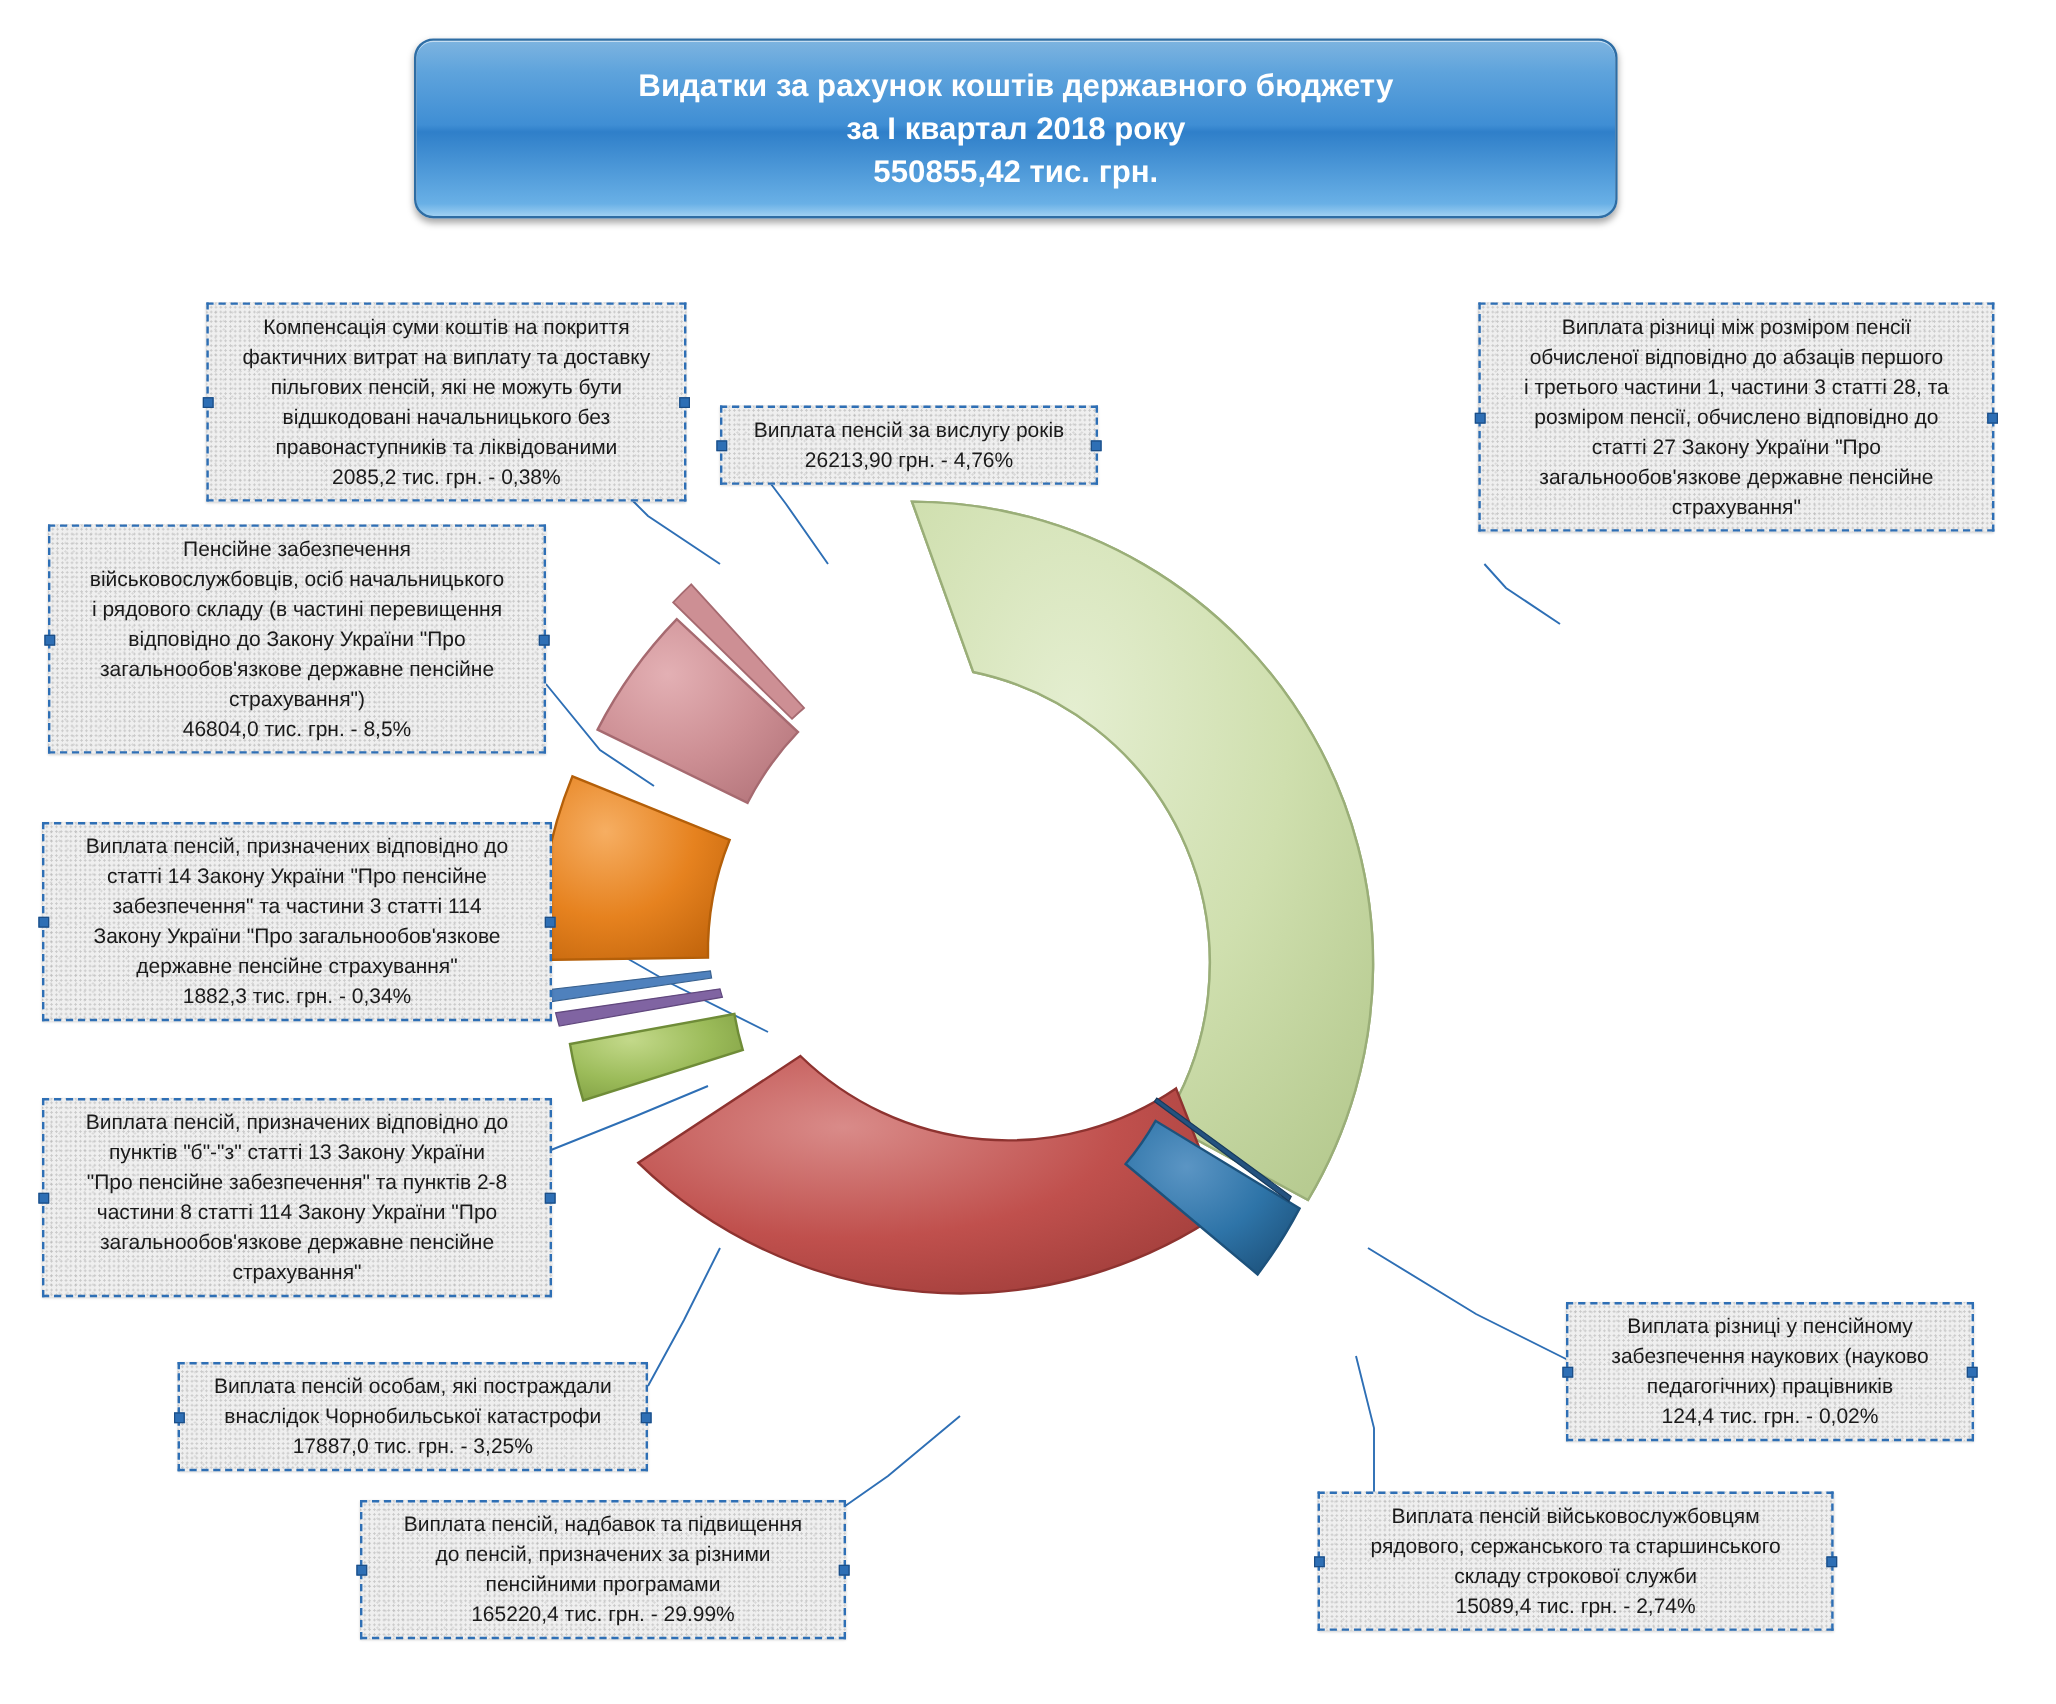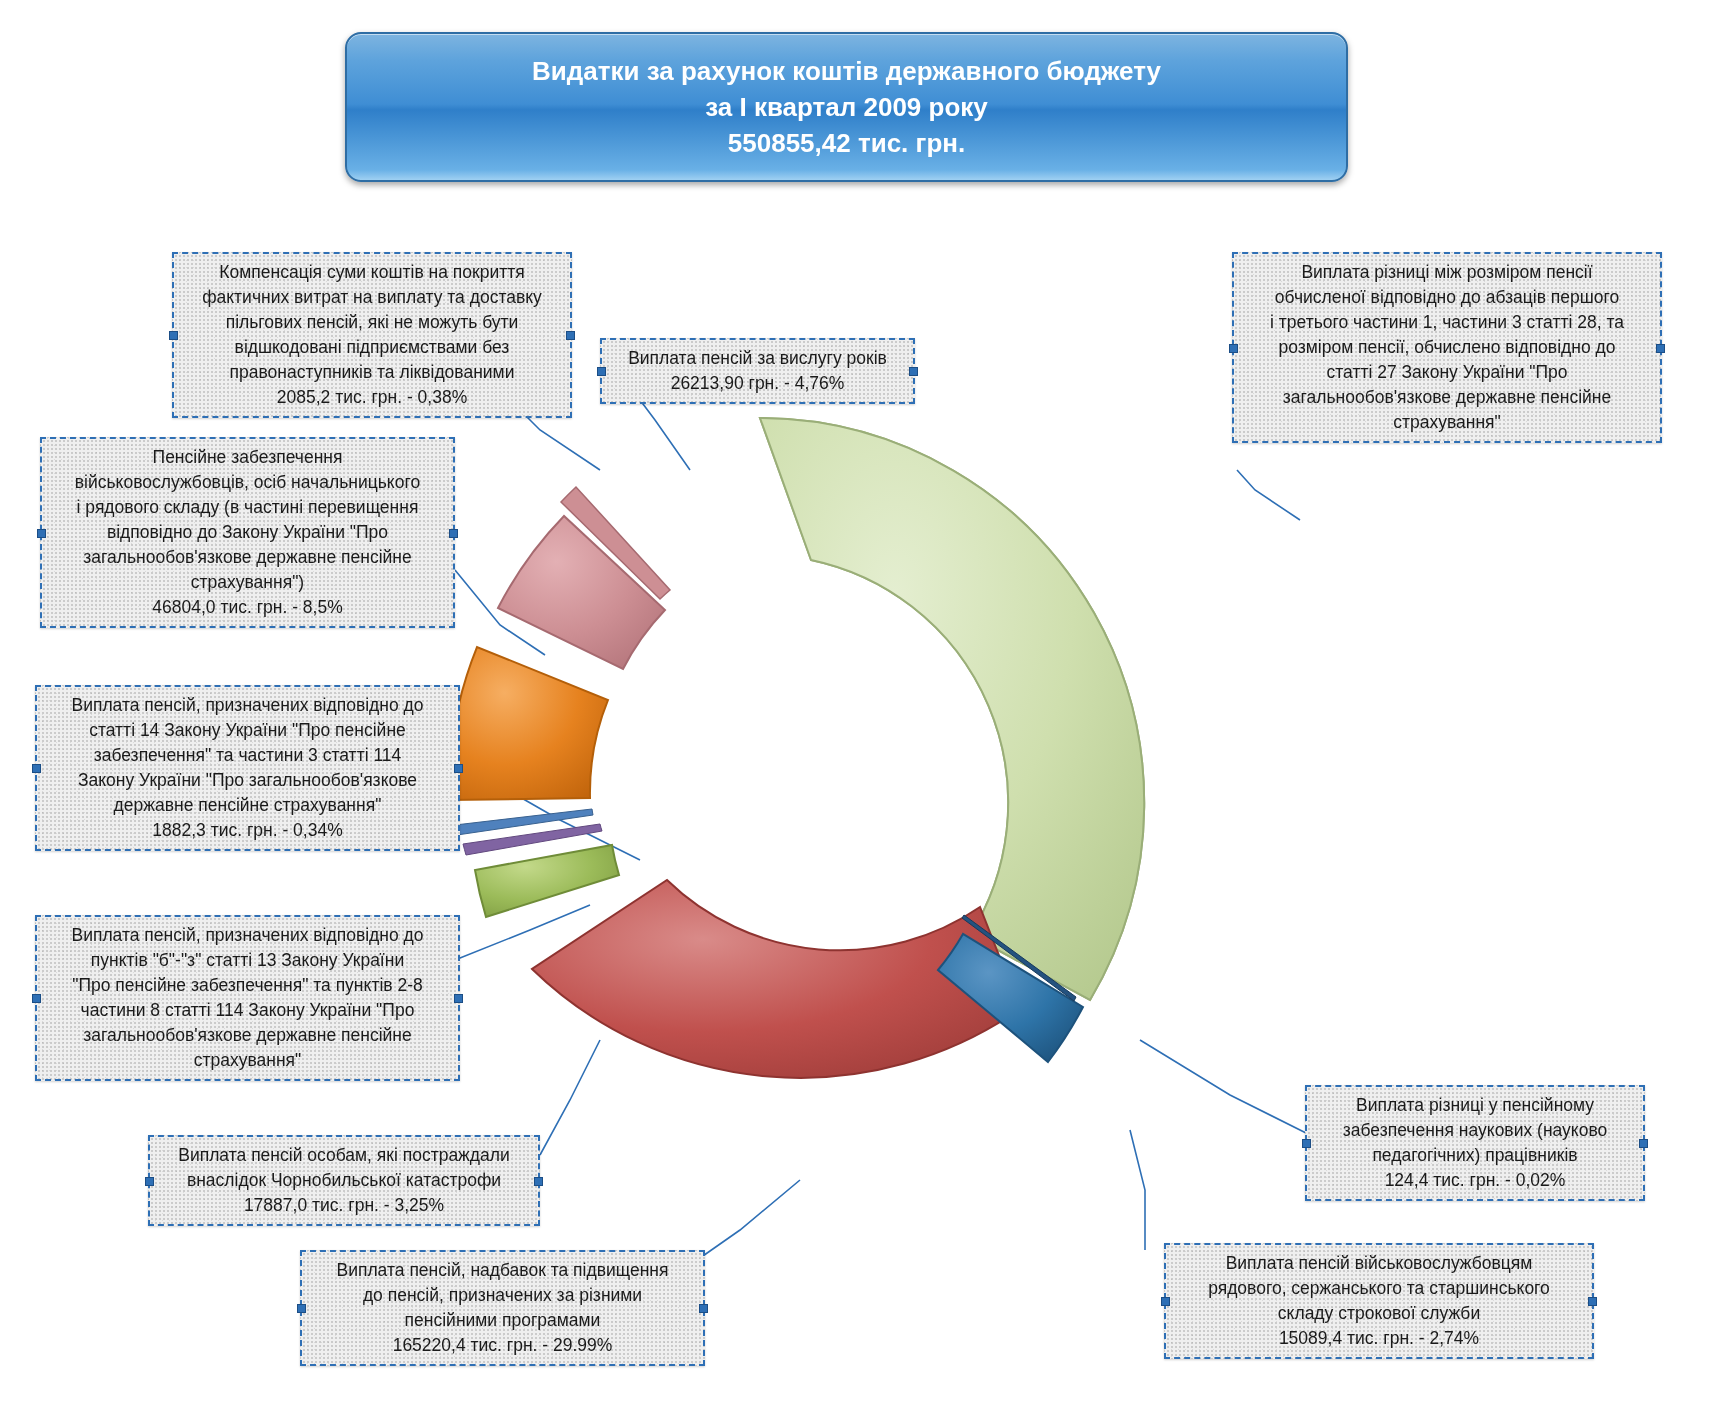--- a/index.html
+++ b/index.html
@@ -85,21 +85,21 @@
     width: 1713px;
     height: 1420px;
     pointer-events: none;
   }
 </style>
 </head>
 <body>
 
 <div id="title-banner">
   <div class="tline">Видатки за рахунок коштів державного  бюджету</div>
-  <div class="tline">за I квартал 2009 року</div>
+  <div class="tline">за I квартал 2018 року</div>
   <div class="tline">550855,42 тис. грн.</div>
 </div>
 
 <svg id="leaders" viewBox="0 0 1713 1420">
   <g stroke="#2e6fb5" stroke-width="1.6" fill="none">
 
     <path d="M525,415 L540,430 L600,470"></path>
 
     <path d="M640,400 L655,420 L690,470"></path>
 
@@ -177,21 +177,21 @@
     <path d="M 591,534 A 385,385 0 0 1 606,519 L 700,622 A 248,248 0 0 0 690,631 Z" fill="#cd8f94" stroke="#a66a70" stroke-width="1.5" transform="translate(-30,-32)"></path>
 
     <circle cx="872" cy="755" r="105" fill="#ffffff"></circle>
   </g>
 </svg>
 
 <div class="callout" style="left:172px; top:252px; width:400px;">
   <div>Компенсація суми коштів на покриття</div>
   <div>фактичних витрат на виплату та доставку</div>
   <div>пільгових пенсій, які не можуть бути</div>
-  <div>відшкодовані підприємствами без</div>
+  <div>відшкодовані начальницького без</div>
   <div>правонаступників та ліквідованими</div>
   <div>2085,2 тис.  грн. - 0,38%</div>
 </div>
 
 <div class="callout" style="left:600px; top:338px; width:315px;">
   <div>Виплата пенсій за вислугу років</div>
   <div>26213,90 грн. - 4,76%</div>
 </div>
 
 <div class="callout" style="left:1232px; top:252px; width:430px;">
@@ -245,18 +245,18 @@
   <div>165220,4 тис. грн. - 29.99%</div>
 </div>
 
 <div class="callout" style="left:1305px; top:1085px; width:340px;">
   <div>Виплата різниці у пенсійному</div>
   <div>забезпечення наукових (науково</div>
   <div>педагогічних) працівників</div>
   <div>124,4 тис. грн. - 0,02%</div>
 </div>
 
-<div class="callout" style="left:1164px; top:1243px; width:430px;">
+<div class="callout" style="left:1098px; top:1243px; width:430px;">
   <div>Виплата пенсій військовослужбовцям</div>
   <div>рядового, сержанського та старшинського</div>
   <div>складу строкової служби</div>
   <div>15089,4 тис. грн. - 2,74%</div>
 </div>
 
 </body></html>

